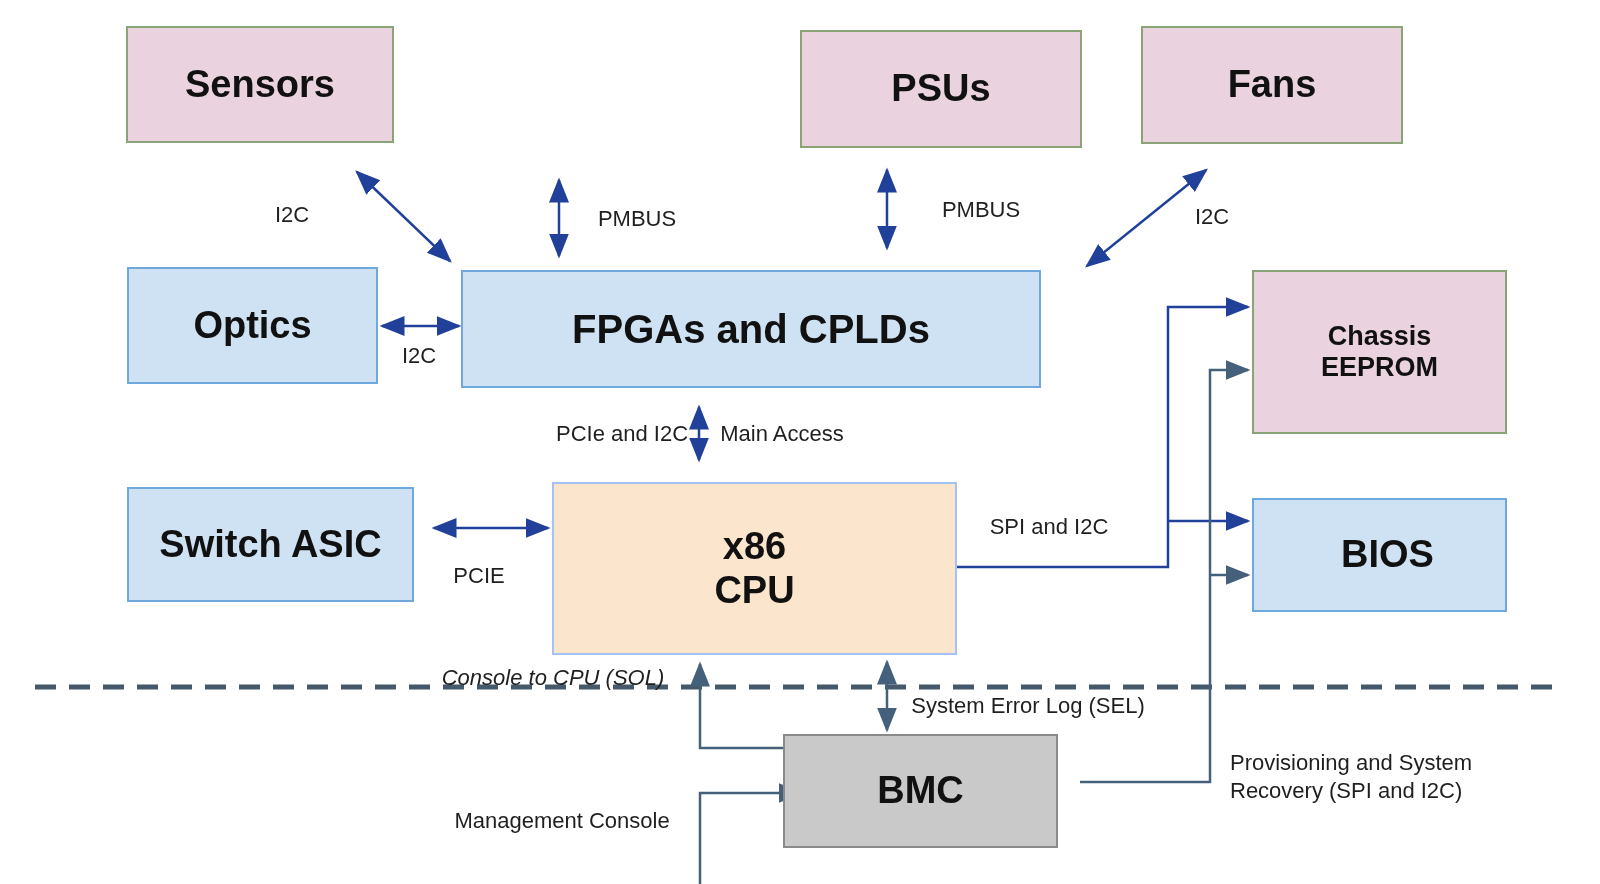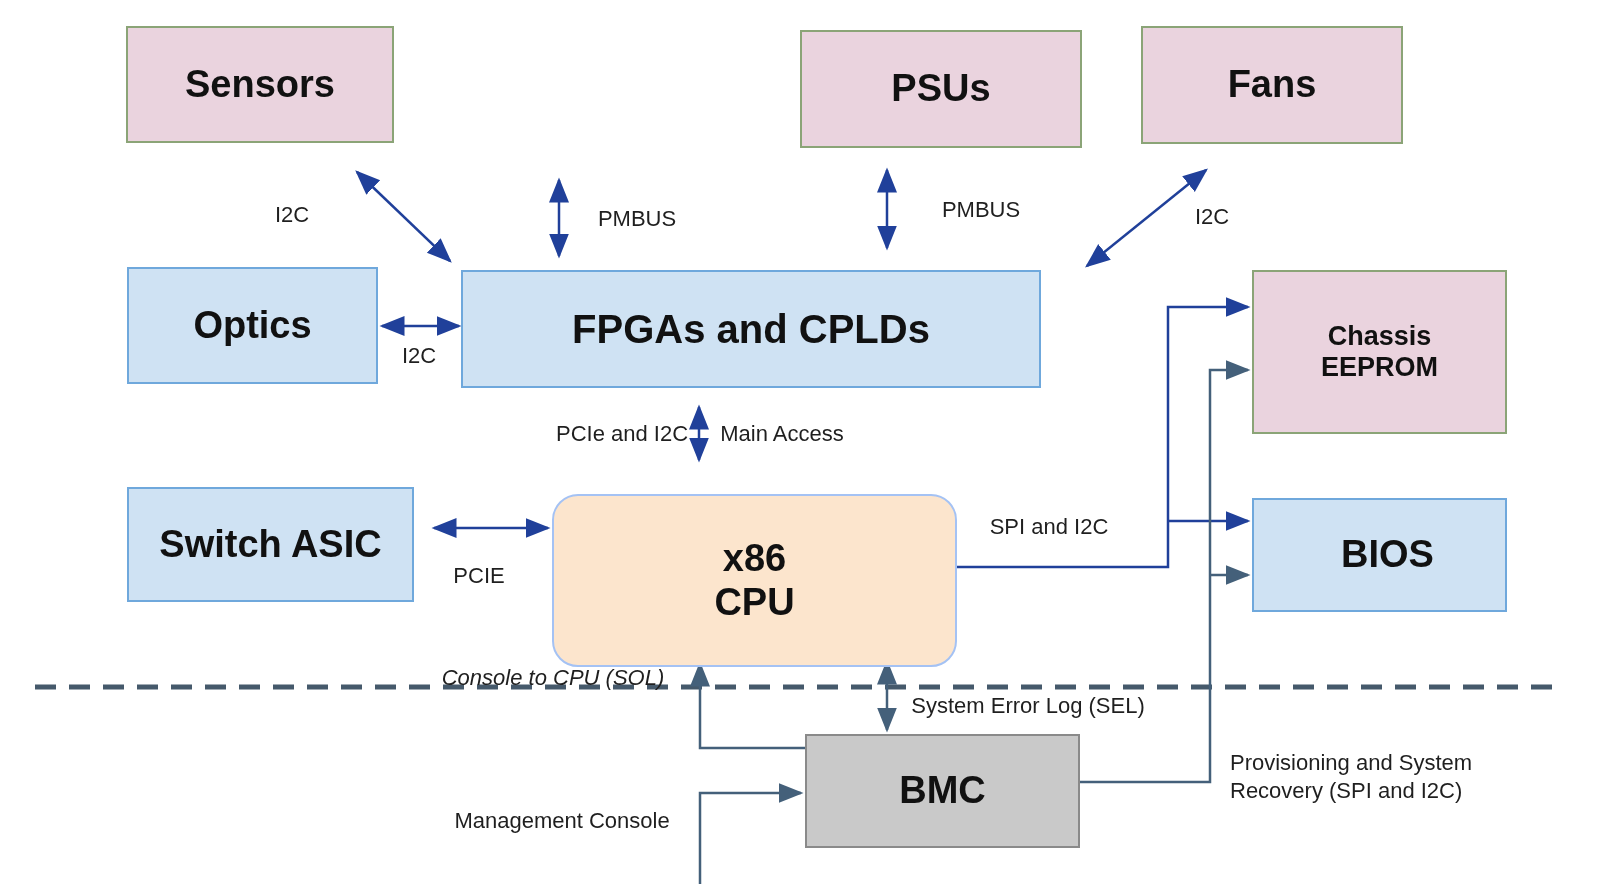--- a/index.html
+++ b/index.html
@@ -86,30 +86,30 @@
 
   <div class="box pink fs-med" style="left:1252px;top:270px;width:255px;height:164px;font-size:27px;">
     <span>Chassis</span>
     <span>EEPROM</span>
   </div>
 
   <div class="box blue fs-big" style="left:127px;top:487px;width:287px;height:115px;">
     <span>Switch ASIC</span>
   </div>
 
-  <div class="box peach fs-big" style="left:552px;top:494px;width:405px;height:173px;border-radius:26px;">
+  <div class="box peach fs-big" style="left:552px;top:482px;width:405px;height:173px;">
     <span>x86</span>
     <span>CPU</span>
   </div>
 
   <div class="box blue fs-big" style="left:1252px;top:498px;width:255px;height:114px;padding-left:16px;">
     <span>BIOS</span>
   </div>
 
-  <div class="box gray fs-big" style="left:805px;top:734px;width:275px;height:114px;">
+  <div class="box gray fs-big" style="left:783px;top:734px;width:275px;height:114px;">
     <span>BMC</span>
   </div>
 
   <div class="lbl" style="left:292px;top:215px;">I2C</div>
   <div class="lbl" style="left:637px;top:219px;">PMBUS</div>
   <div class="lbl" style="left:981px;top:210px;">PMBUS</div>
   <div class="lbl" style="left:1212px;top:217px;">I2C</div>
   <div class="lbl" style="left:419px;top:356px;">I2C</div>
   <div class="lbl" style="left:622px;top:434px;">PCIe and I2C</div>
   <div class="lbl" style="left:782px;top:434px;">Main Access</div>

